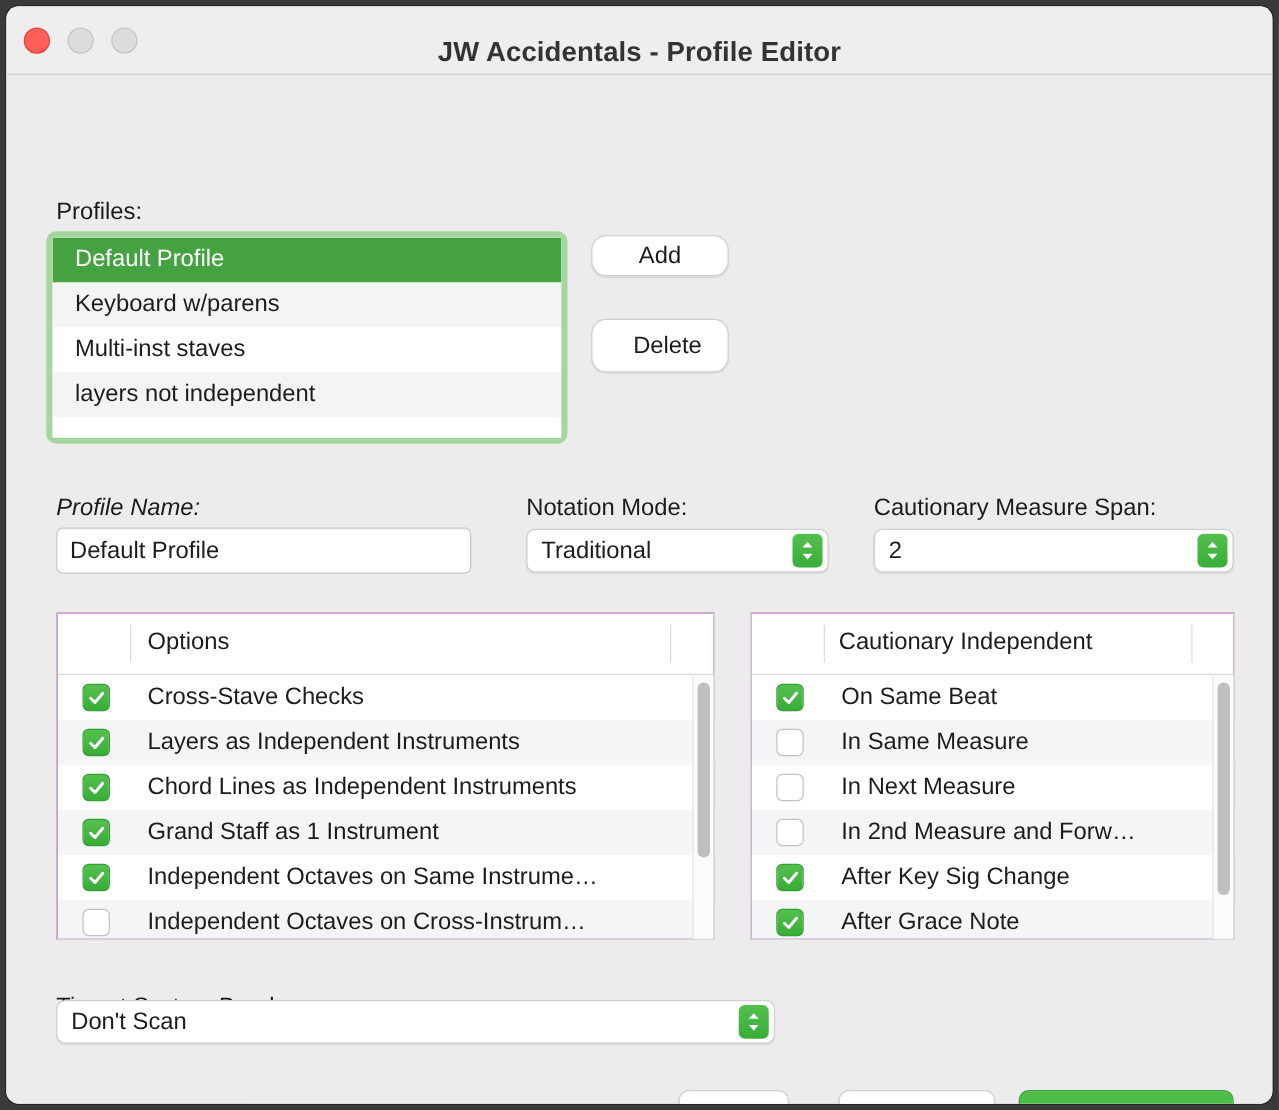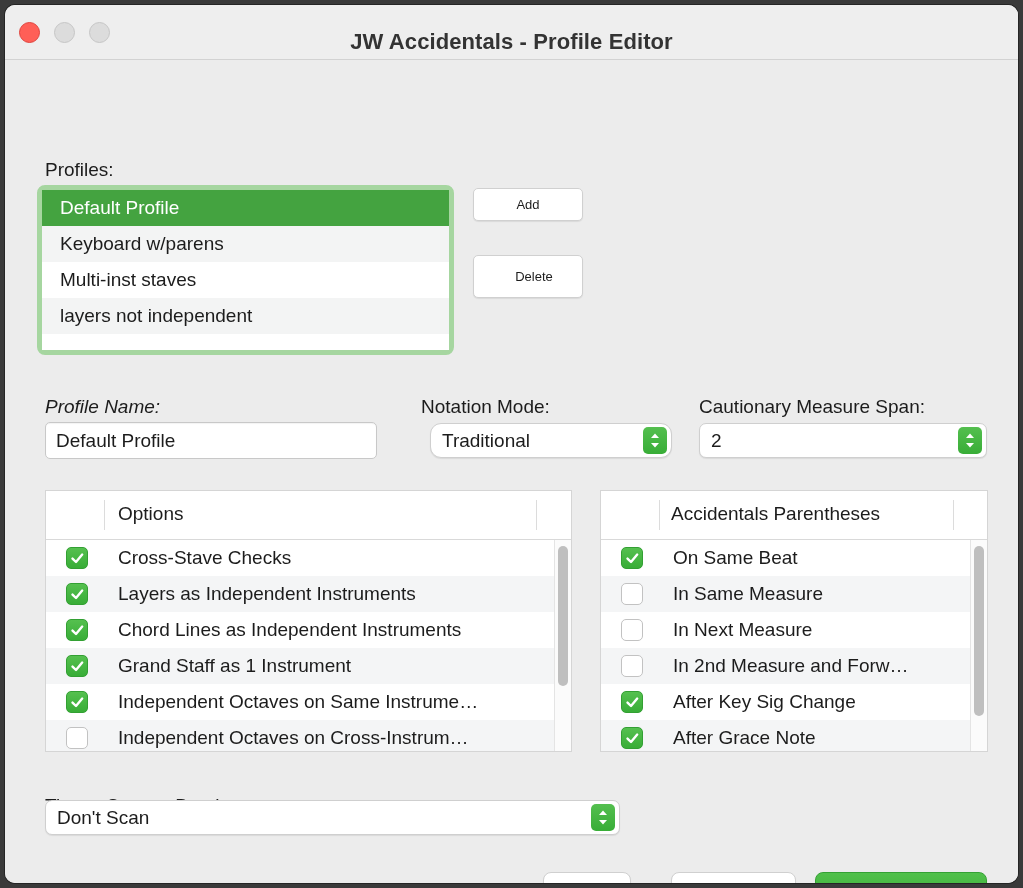--- a/index.html
+++ b/index.html
@@ -101,22 +101,22 @@
     background: #ffffff;
   }
   .prow.alt { background: #f3f4f4; }
   .prow.sel { background: #44a340; color: #ffffff; }
 
   
   .btn {
     position: absolute;
     background: #ffffff;
     border: 1px solid #d0d0d0;
-    border-radius: 5px;
-    font-size: 13px;
+    border-radius: 12px;
+    font-size: 19px;
     color: #1c1c1c;
     font-family: "Liberation Sans", sans-serif;
     box-shadow: 0 1px 1px rgba(0,0,0,0.08);
     cursor: default;
     padding: 0;
   }
   #add-btn    { left: 468px; top: 128px; width: 110px; height: 33px; }
   #delete-btn { left: 468px; top: 195px; width: 110px; height: 43px; padding-left: 12px; }
 
   
@@ -158,21 +158,21 @@
   }
   .stepper {
     position: absolute;
     right: 4px; top: 3px;
     width: 24px; height: 27px;
     border-radius: 5px;
     background: linear-gradient(#54bf4f, #38ad37);
   }
   .stepper svg { display: block; margin: 5px auto 0 auto; }
 
-  #nmode-popup { left: 425px; top: 363px; width: 242px; border-radius: 11px; }
+  #nmode-popup { left: 416px; top: 363px; width: 242px; }
   #cspan-popup { left: 694px; top: 363px; width: 288px; }
   #ties-popup  { left: 40px;  top: 740px; width: 575px; }
 
   #ties-label { left: 40px; top: 715px; margin-top: 20px; }
 
   
   .table {
     position: absolute;
     background: #a21caf;
     border: 1px solid #d5d5d5;
@@ -376,21 +376,21 @@
       </div>
       <div class="sbar" style="right:0; height:212px;">
         <div class="sthumb" style="top:6px; height:140px;"></div>
       </div>
     </div>
 
     <div class="table" id="caution-table">
       <div class="thead">
         <div class="sep" style="left:58px;"></div>
         <div class="sep" style="left:352px;"></div>
-        <div class="htext" style="left:70px;">Accidentals Parentheses</div>
+        <div class="htext" style="left:70px;">Cautionary Independent</div>
       </div>
       <div class="tbody">
         <div class="trow">
           <div class="cbox on">
               <svg width="15" height="15" viewBox="0 0 15 15">
                 <path d="M2.5 7.6 L6 11 L12.2 3.6" stroke="#ffffff" stroke-width="2.4" fill="none" stroke-linecap="round" stroke-linejoin="round"></path>
               </svg>
             </div>
           <div class="rowtext">On Same Beat</div>
         </div>

